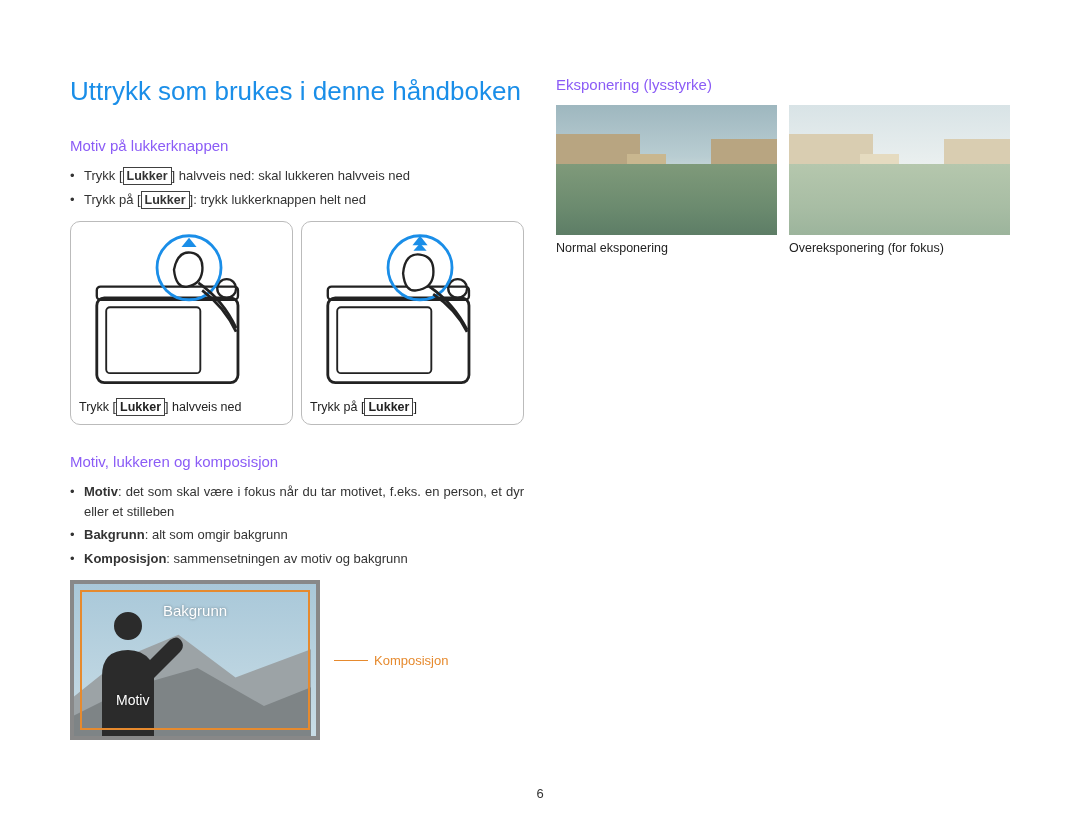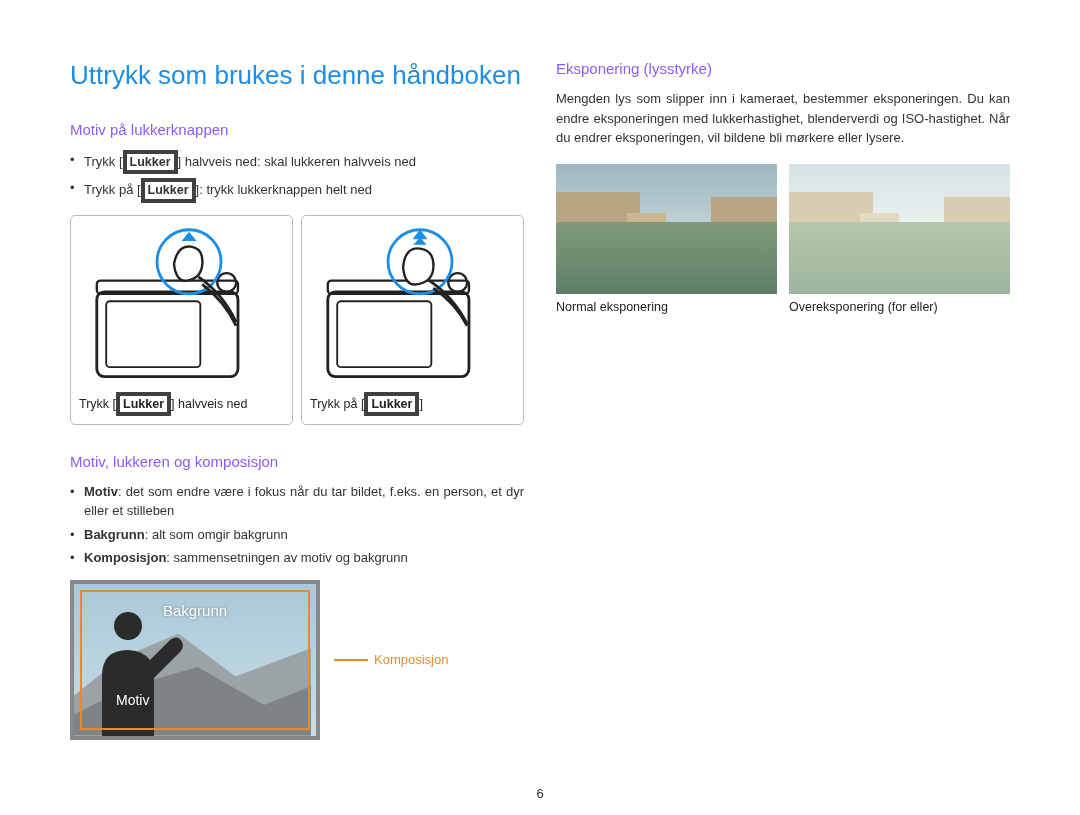--- a/index.html
+++ b/index.html
@@ -5,21 +5,21 @@
   * { box-sizing: border-box; margin: 0; padding: 0; }
   body {
     font-family: Arial, Helvetica, sans-serif;
     background: #fff;
     width: 1080px;
     height: 815px;
     position: relative;
     color: #333;
   }
   .page {
-    padding: 60px 70px 20px 70px;
+    padding: 76px 70px 20px 70px;
     display: flex;
     gap: 32px;
   }
   .col { flex: 1; }
   h1 {
     color: #1a8ee8;
     font-weight: 400;
     font-size: 26px;
     margin-bottom: 30px;
   }
@@ -48,21 +48,21 @@
   .para {
     font-size: 13px;
     line-height: 1.5;
     color: #333;
     text-align: justify;
     margin-bottom: 16px;
   }
   .figure-row { display: flex; gap: 8px; margin-bottom: 28px; }
   .figure-box {
     border: 1px solid #bbb;
-    border-radius: 5px;
+    border-radius: 10px;
     flex: 1;
     padding: 10px 8px 8px 8px;
   }
   .camera-svg { width: 100%; height: 160px; display: block; }
   .caption { font-size: 12.5px; color: #222; margin-top: 6px; }
 
   .photo-row { display: flex; gap: 12px; margin-bottom: 6px; justify-content: center; }
   .photo-cell { flex: 1; }
   .photo {
     width: 100%;
@@ -112,21 +112,21 @@
   .comp-label-motiv {
     position:absolute; bottom:28px; left:42px;
     color:#fff; font-size:14px; text-shadow:0 0 3px rgba(0,0,0,.4);
   }
   .comp-pointer { color:#e68a2e; font-size:13px; display:flex; align-items:center; }
   .comp-pointer .line { width:34px; height:1.5px; background:#e68a2e; margin-right:6px; }
 
   b { font-weight: 700; }
   .box-key {
     display:inline-block;
-    border:4px solid #404040;
+    border:1px solid #404040;
     padding:0 3px;
     font-size:12.5px;
     line-height:1.3;
   }
   .page-num {
     position:absolute;
     bottom:14px;
     left:50%;
     transform:translateX(-50%);
     font-size:13px;
@@ -188,21 +188,21 @@
           <path d="M122 66 q24 16 36 40" fill="none" stroke="#222" stroke-width="3"></path>
         </svg>
         <div class="caption">
           <span>Trykk på [</span><b class="box-key">Lukker</b><span>]</span>
         </div>
       </div>
     </div>
 
     <h2>Motiv, lukkeren og komposisjon</h2>
     <ul class="bullet-list">
-      <li><b>Motiv</b><span>: det som endre være i fokus når du tar bildet, f.eks. en person, et dyr eller et stilleben</span></li>
+      <li><b>Motiv</b><span>: det som skal være i fokus når du tar motivet, f.eks. en person, et dyr eller et stilleben</span></li>
       <li><b>Bakgrunn</b><span>: alt som omgir bakgrunn</span></li>
       <li><b>Komposisjon</b><span>: sammensetningen av motiv og bakgrunn</span></li>
     </ul>
 
     <div class="comp-wrap">
       <div class="comp-box">
         <div class="comp-sky"></div>
         <svg class="comp-mtn" viewBox="0 0 250 112" preserveAspectRatio="none">
           <polygon points="0,112 0,70 50,30 110,5 170,50 250,20 250,112" fill="#9ca3a6"></polygon>
           <polygon points="0,112 0,90 60,60 130,40 200,80 250,60 250,112" fill="#7e8486"></polygon>
@@ -216,41 +216,40 @@
       </div>
       <div class="comp-pointer">
         <span class="line"></span>
         <span>Komposisjon</span>
       </div>
     </div>
   </div>
 
   <div class="col">
     <h2 style="margin-top:0">Eksponering (lysstyrke)</h2>
-    <p class="para">Mengden lys som slipper inn i kameraet, bestemmer eksponeringen. Du kan endre eksponeringen med lukkerhastighet, blenderverdi og ISO-hastighet. Når du endrer eksponeringen, vil bildene bli mørkere eller lysere.</p>
 
     <div class="photo-row">
       <div class="photo-cell">
         <div class="photo normal">
           <div class="sky"></div>
           <div class="bldg bL"></div>
           <div class="bridge"></div>
           <div class="bldg bR"></div>
           <div class="water"></div>
         </div>
         <div class="photo-caption">Normal eksponering</div>
       </div>
       <div class="photo-cell">
         <div class="photo over">
           <div class="sky"></div>
           <div class="bldg bL"></div>
           <div class="bridge"></div>
           <div class="bldg bR"></div>
           <div class="water"></div>
         </div>
-        <div class="photo-caption">Overeksponering (for eller)</div>
+        <div class="photo-caption">Overeksponering (for fokus)</div>
       </div>
     </div>
   </div>
 
 </div>
 
 <div class="page-num">6</div>
 
 </body></html>

